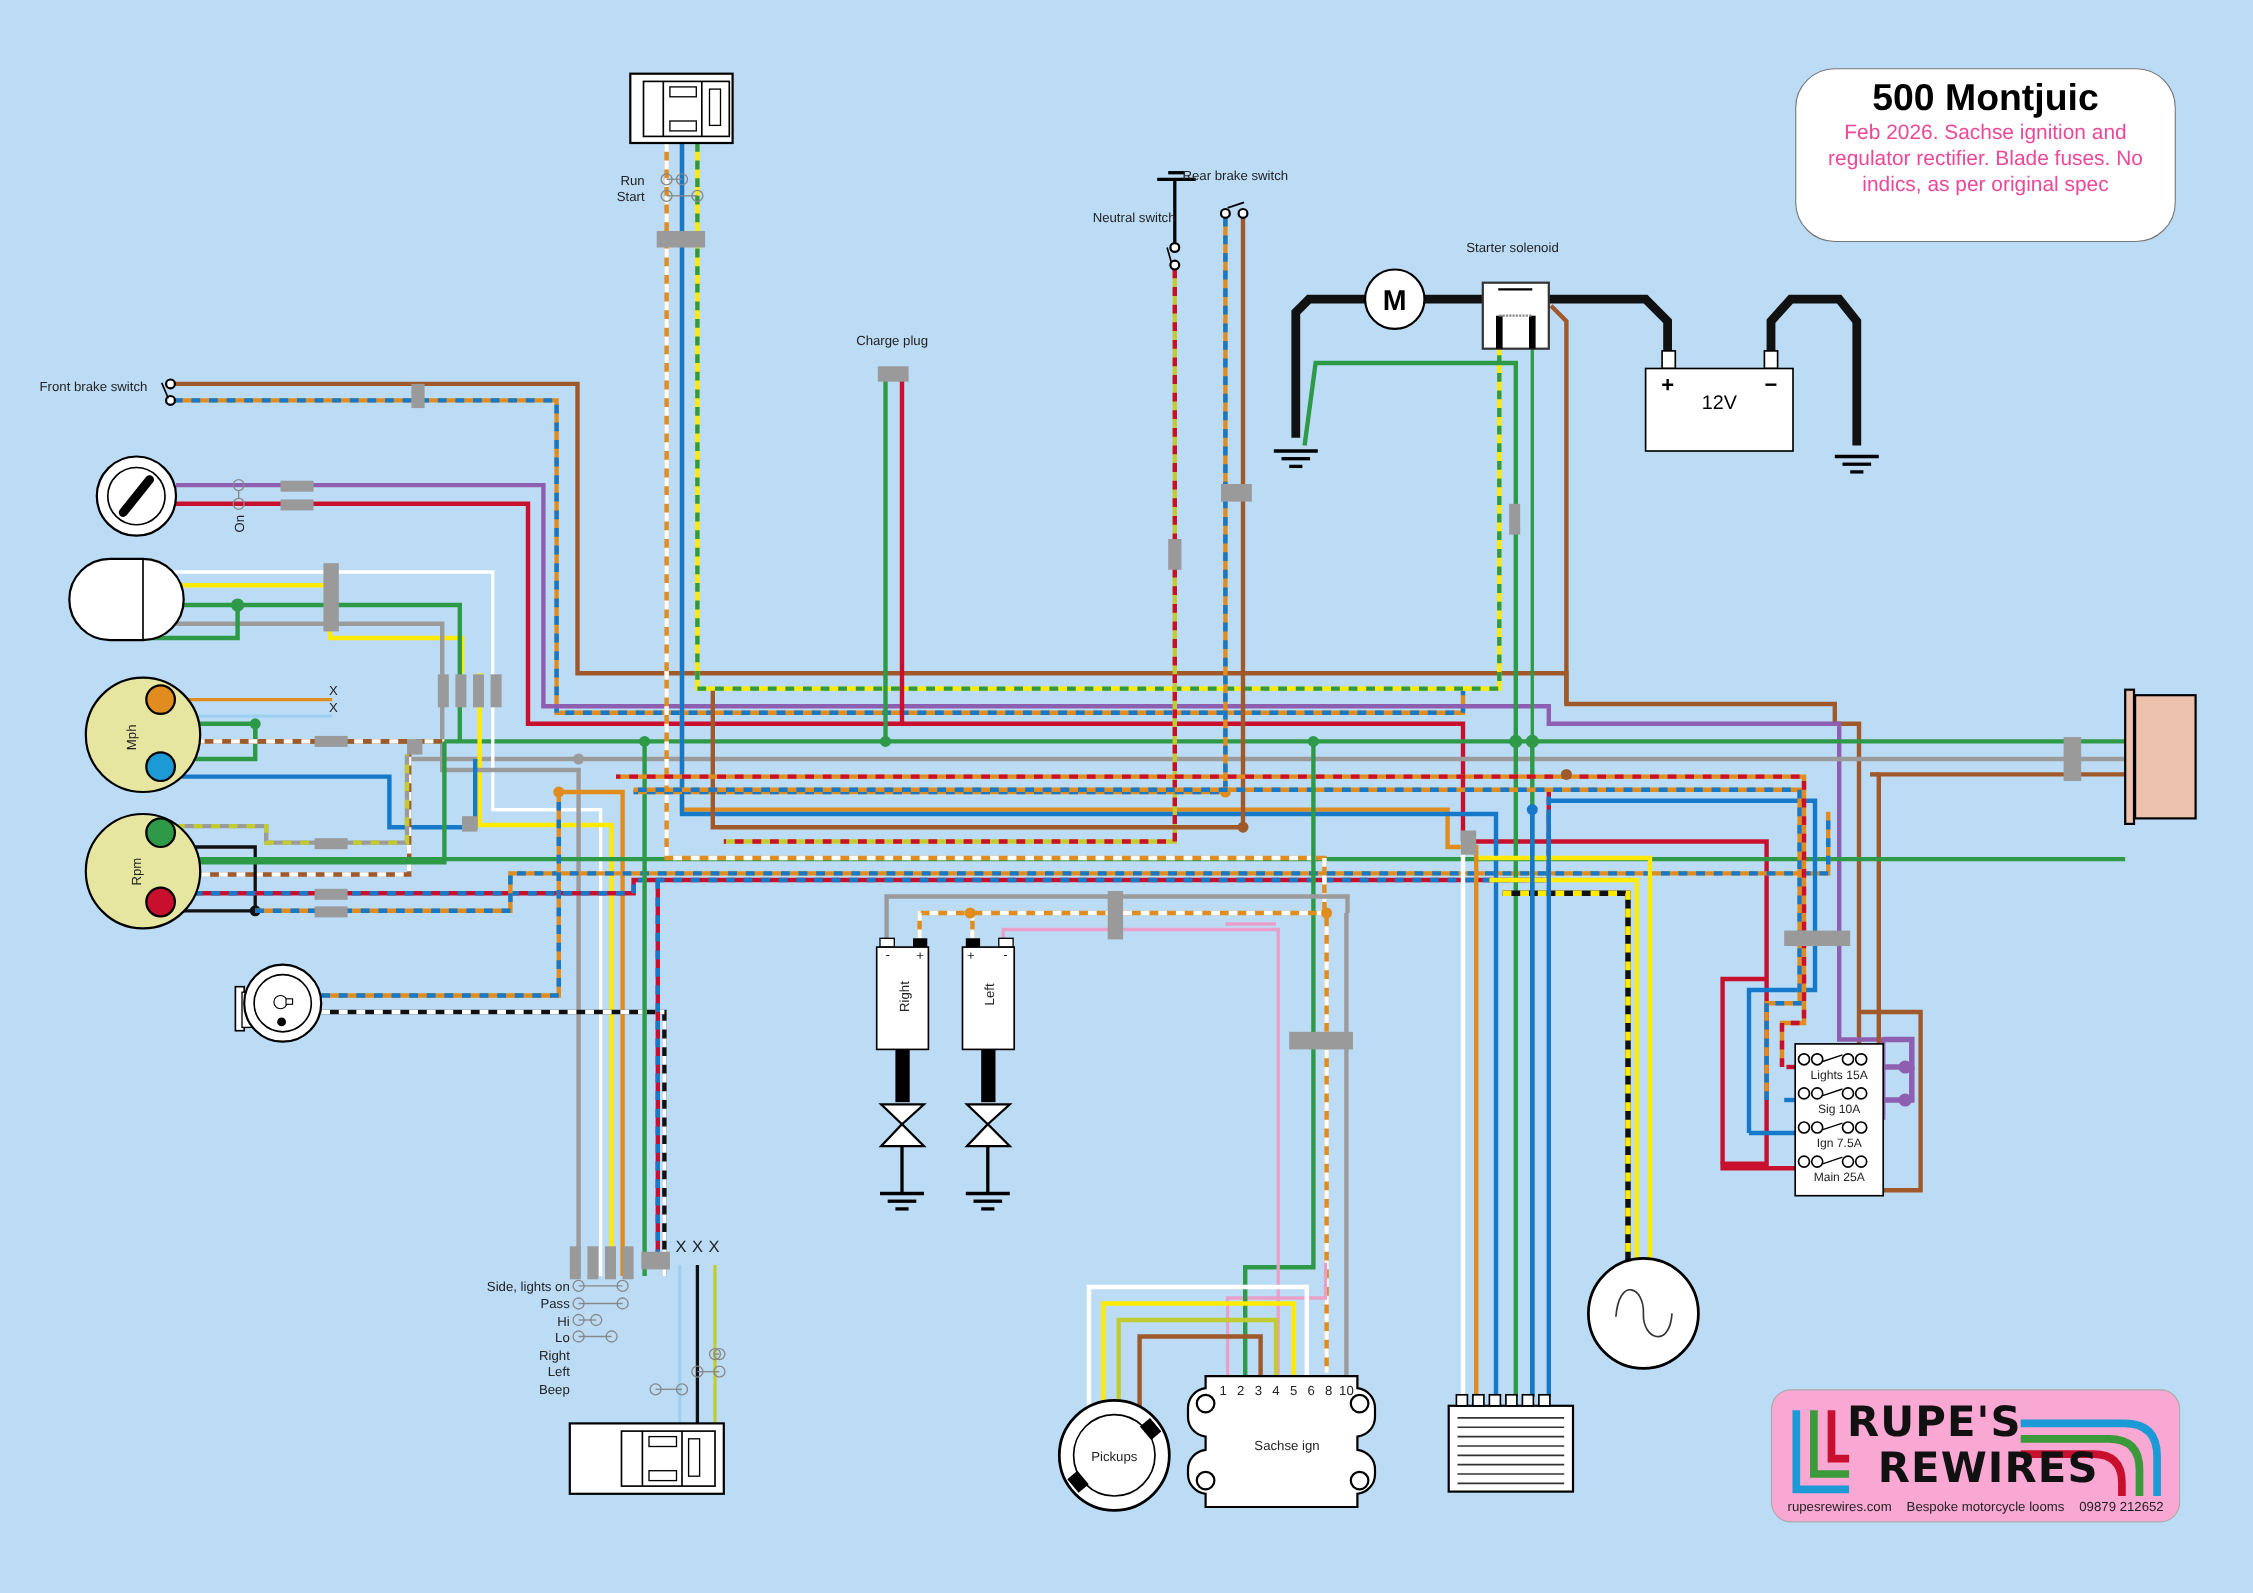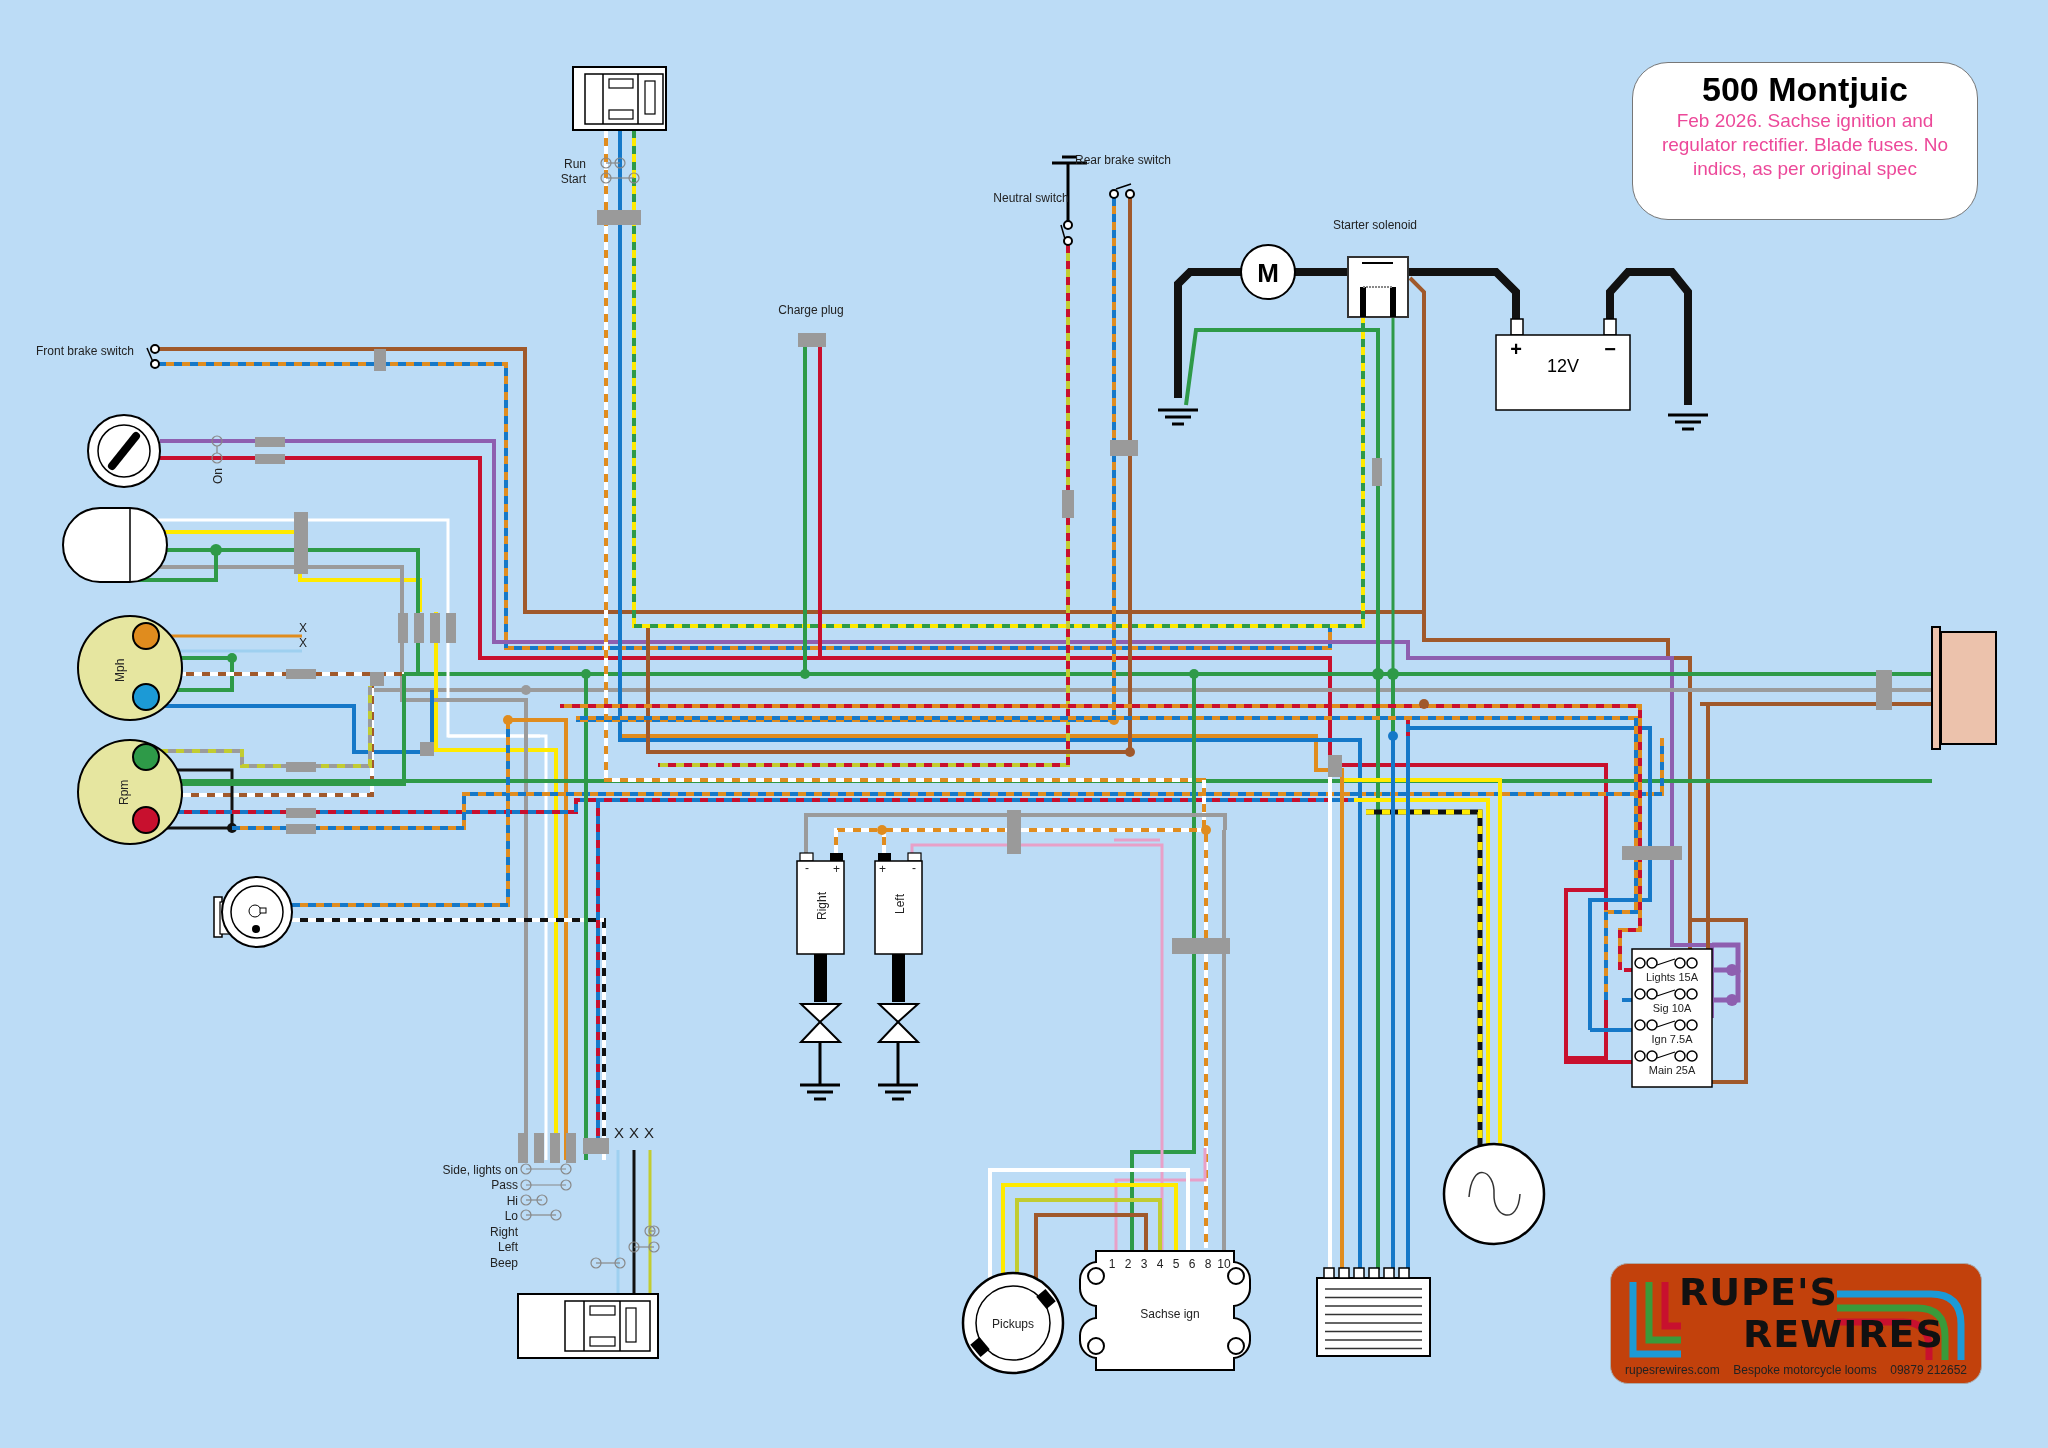--- a/index.html
+++ b/index.html
@@ -3,21 +3,21 @@
 <meta charset="utf-8">
 <style>
   html, body { margin: 0; padding: 0; }
   body { width: 2048px; height: 1448px; background: #bcdcf6; overflow: hidden; position: relative; font-family: "Liberation Sans", sans-serif; }
   #diagram { position: absolute; left: 0; top: 0; width: 2048px; height: 1448px; }
   svg text { font-family: "Liberation Sans", sans-serif; }
   .lbl { font-size: 12px; fill: #222; }
   .title-box { position: absolute; left: 1632px; top: 62px; width: 346px; height: 158px; background: #fff; border: 1.5px solid #777; border-radius: 36px; text-align: center; box-sizing: border-box; padding-top: 6px; }
   .title-line { font-size: 34px; font-weight: bold; line-height: 40px; color: #000; }
   .title-sub { font-size: 19px; line-height: 24px; color: #ec4899; padding: 0 8px; }
-  .logo-box { position: absolute; left: 1610px; top: 1263px; width: 372px; height: 121px; background: #c2410c; border: 1.5px solid #aaa; border-radius: 18px; box-sizing: border-box; }
+  .logo-box { position: absolute; left: 1610px; top: 1263px; width: 372px; height: 121px; background: #f9a8d4; border: 1.5px solid #aaa; border-radius: 18px; box-sizing: border-box; }
   .logo-word { position: absolute; font-family: "DejaVu Sans", sans-serif; font-weight: bold; font-size: 38px; color: #111; letter-spacing: 1px; }
   .logo-foot { position: absolute; bottom: 6px; left: 14px; right: 14px; display: flex; justify-content: space-between; font-size: 12px; color: #222; }
 </style>
 </head>
 <body>
 
 <svg id="diagram" width="2048" height="1448" viewBox="0 0 2048 1448" xmlns="http://www.w3.org/2000/svg">
   <g id="wires">
       <path d="M 158 349 L 525 349 L 525 612 L 1424 612 L 1424 640 L 1668 640 L 1668 658 L 1690 658 L 1690 1050 L 1712 1050" fill="none" stroke="#a0592b" stroke-width="4" stroke-linejoin="miter"></path>
       <path d="M 158 364 L 506 364 L 506 648 L 1330 648 L 1330 628" fill="none" stroke="#e08c1e" stroke-width="4" stroke-linejoin="miter"></path>
@@ -466,19 +466,19 @@
 <div class="logo-box">
   <svg width="372" height="121" style="position:absolute;left:0;top:0">
     <path d="M 22 18 L 22 90 L 70 90" fill="none" stroke="#1c9ad6" stroke-width="7"></path>
     <path d="M 38 18 L 38 76 L 70 76" fill="none" stroke="#3a9a3a" stroke-width="7"></path>
     <path d="M 54 18 L 54 62 L 70 62" fill="none" stroke="#c8102e" stroke-width="7"></path>
     <path d="M 226 30 L 320 30 Q 350 30 350 60 L 350 96" fill="none" stroke="#1c9ad6" stroke-width="7"></path>
     <path d="M 226 44 L 306 44 Q 334 44 334 72 L 334 96" fill="none" stroke="#3a9a3a" stroke-width="7"></path>
     <path d="M 226 58 L 292 58 Q 318 58 318 84 L 318 96" fill="none" stroke="#c8102e" stroke-width="7"></path>
   </svg>
   <div class="logo-word" style="left:68px;top:6px;">RUPE'S</div>
-  <div class="logo-word" style="left:96px;top:48px;margin-left:36px;">REWIRES</div>
+  <div class="logo-word" style="left:96px;top:48px;">REWIRES</div>
   <div class="logo-foot">
     <span>rupesrewires.com</span>
     <span>Bespoke motorcycle looms</span>
     <span>09879 212652</span>
   </div>
 </div>
 
 </body></html>

